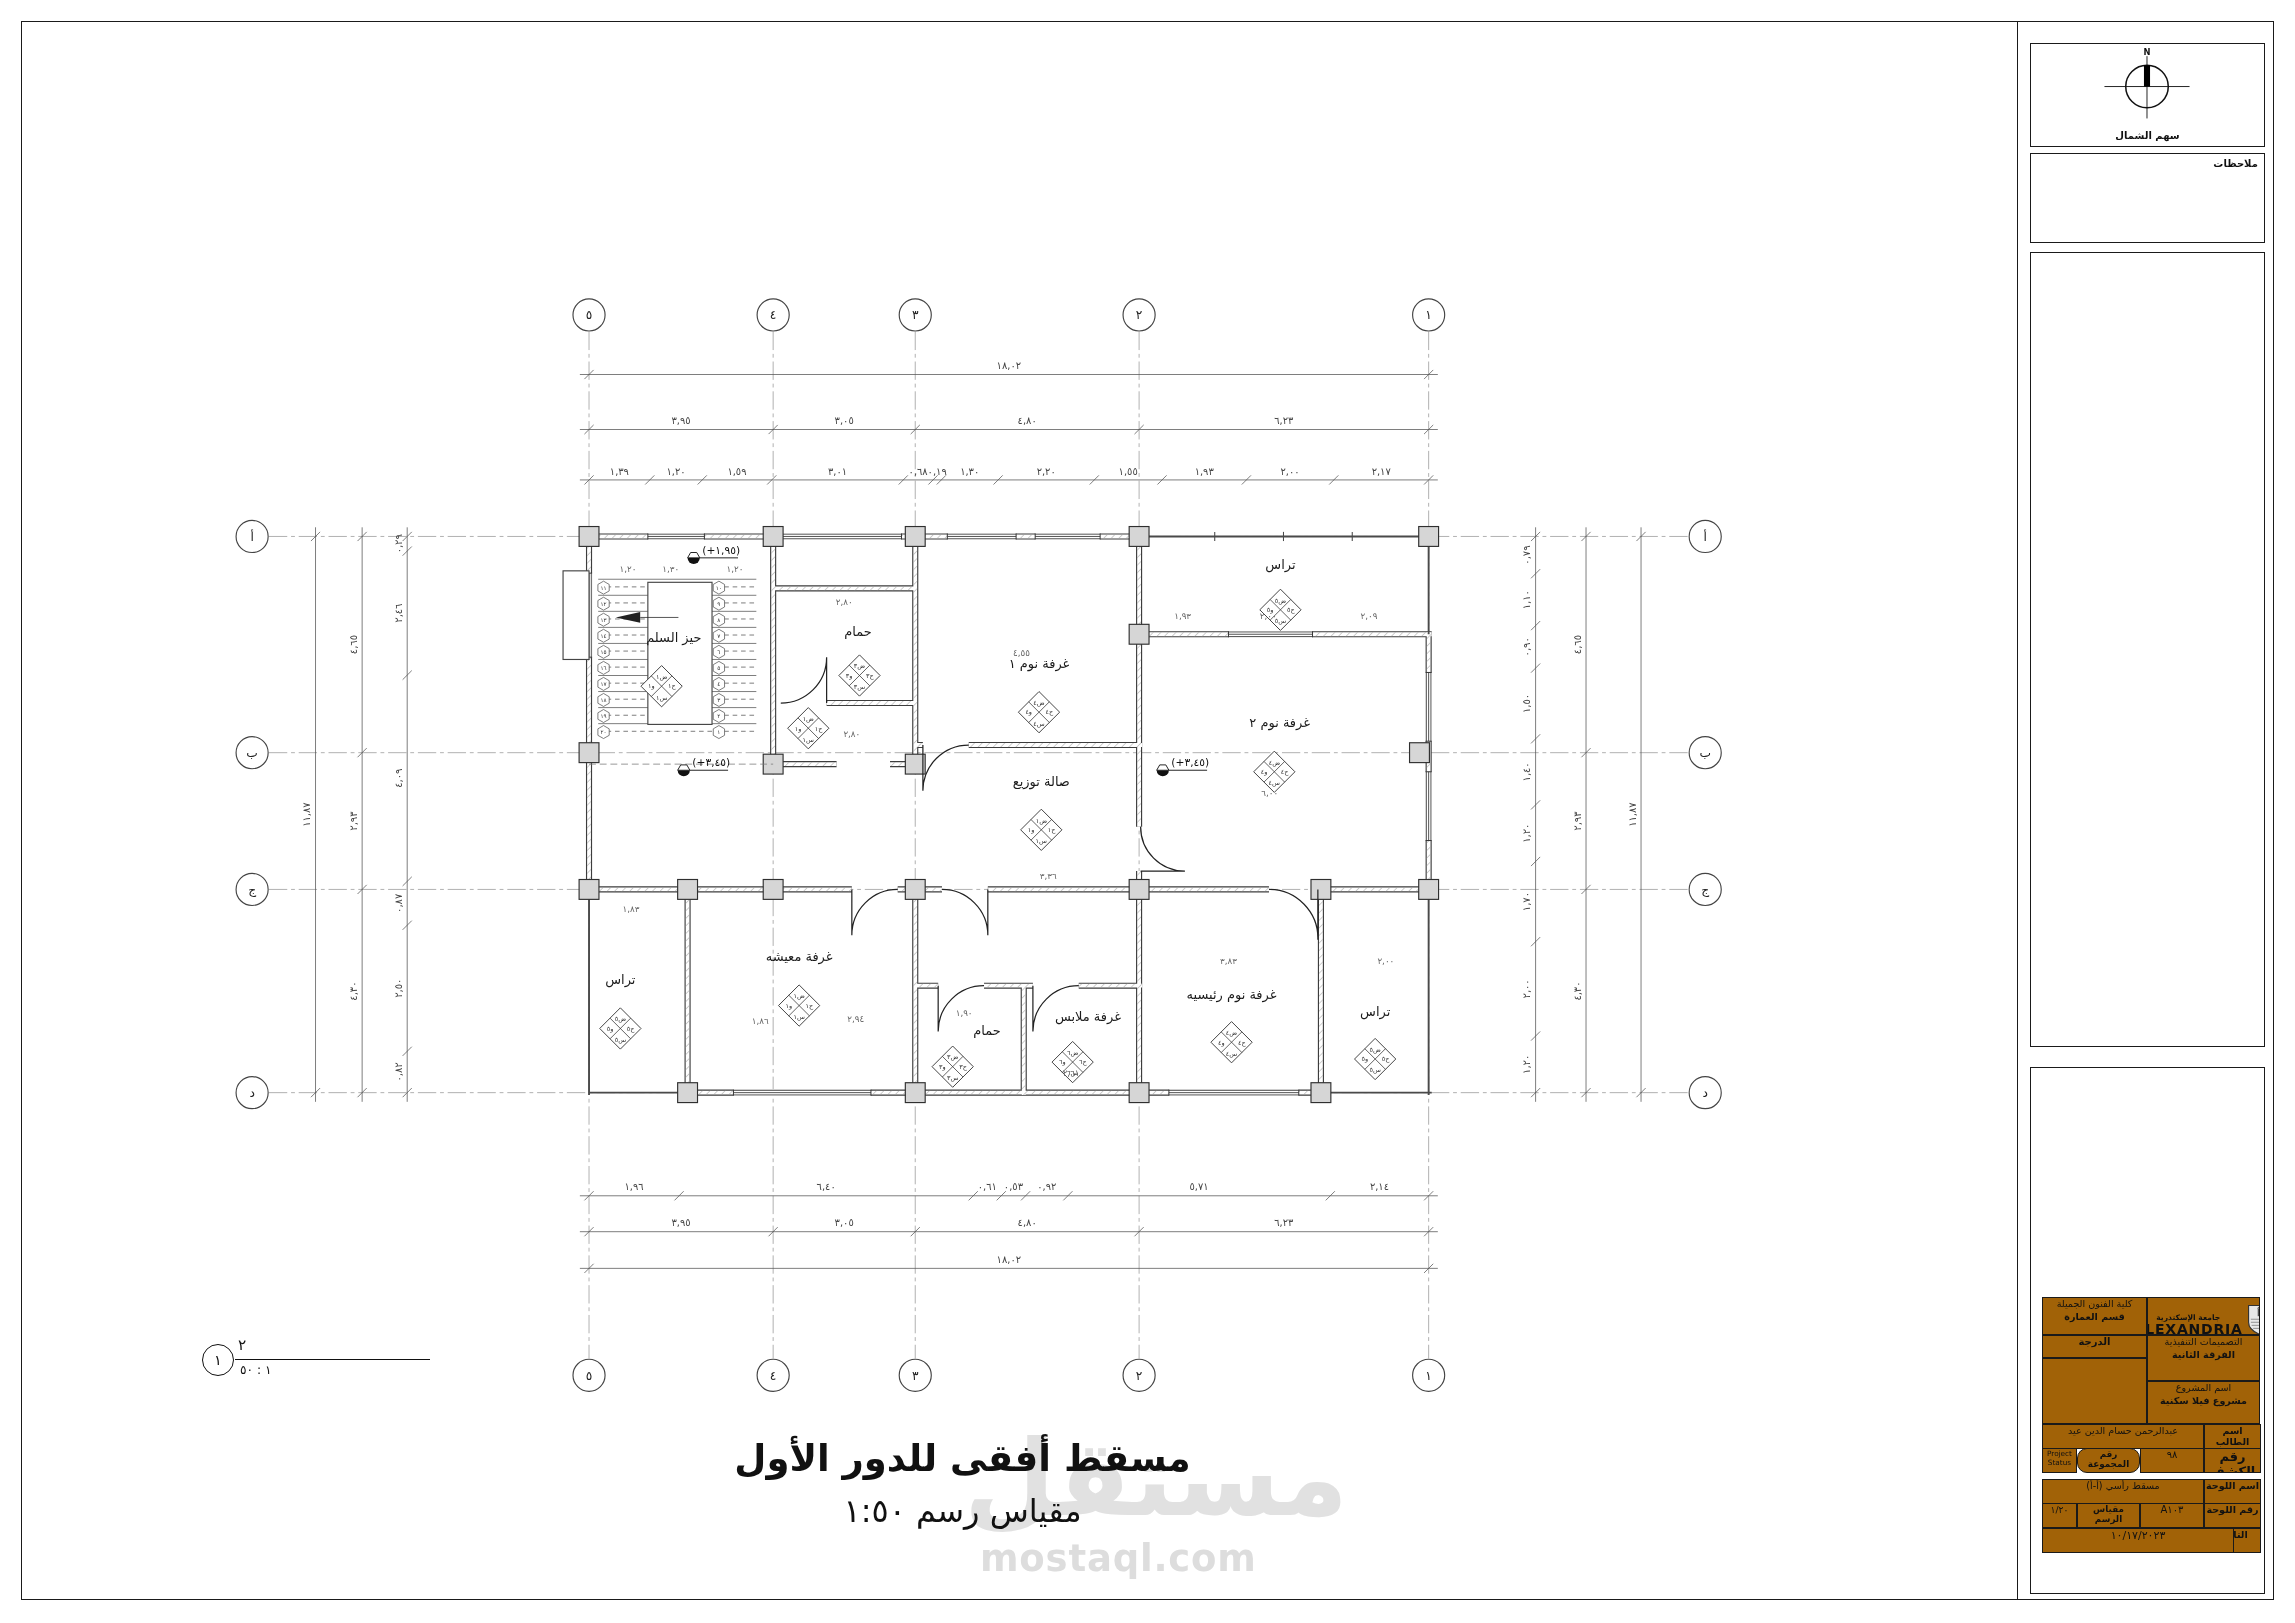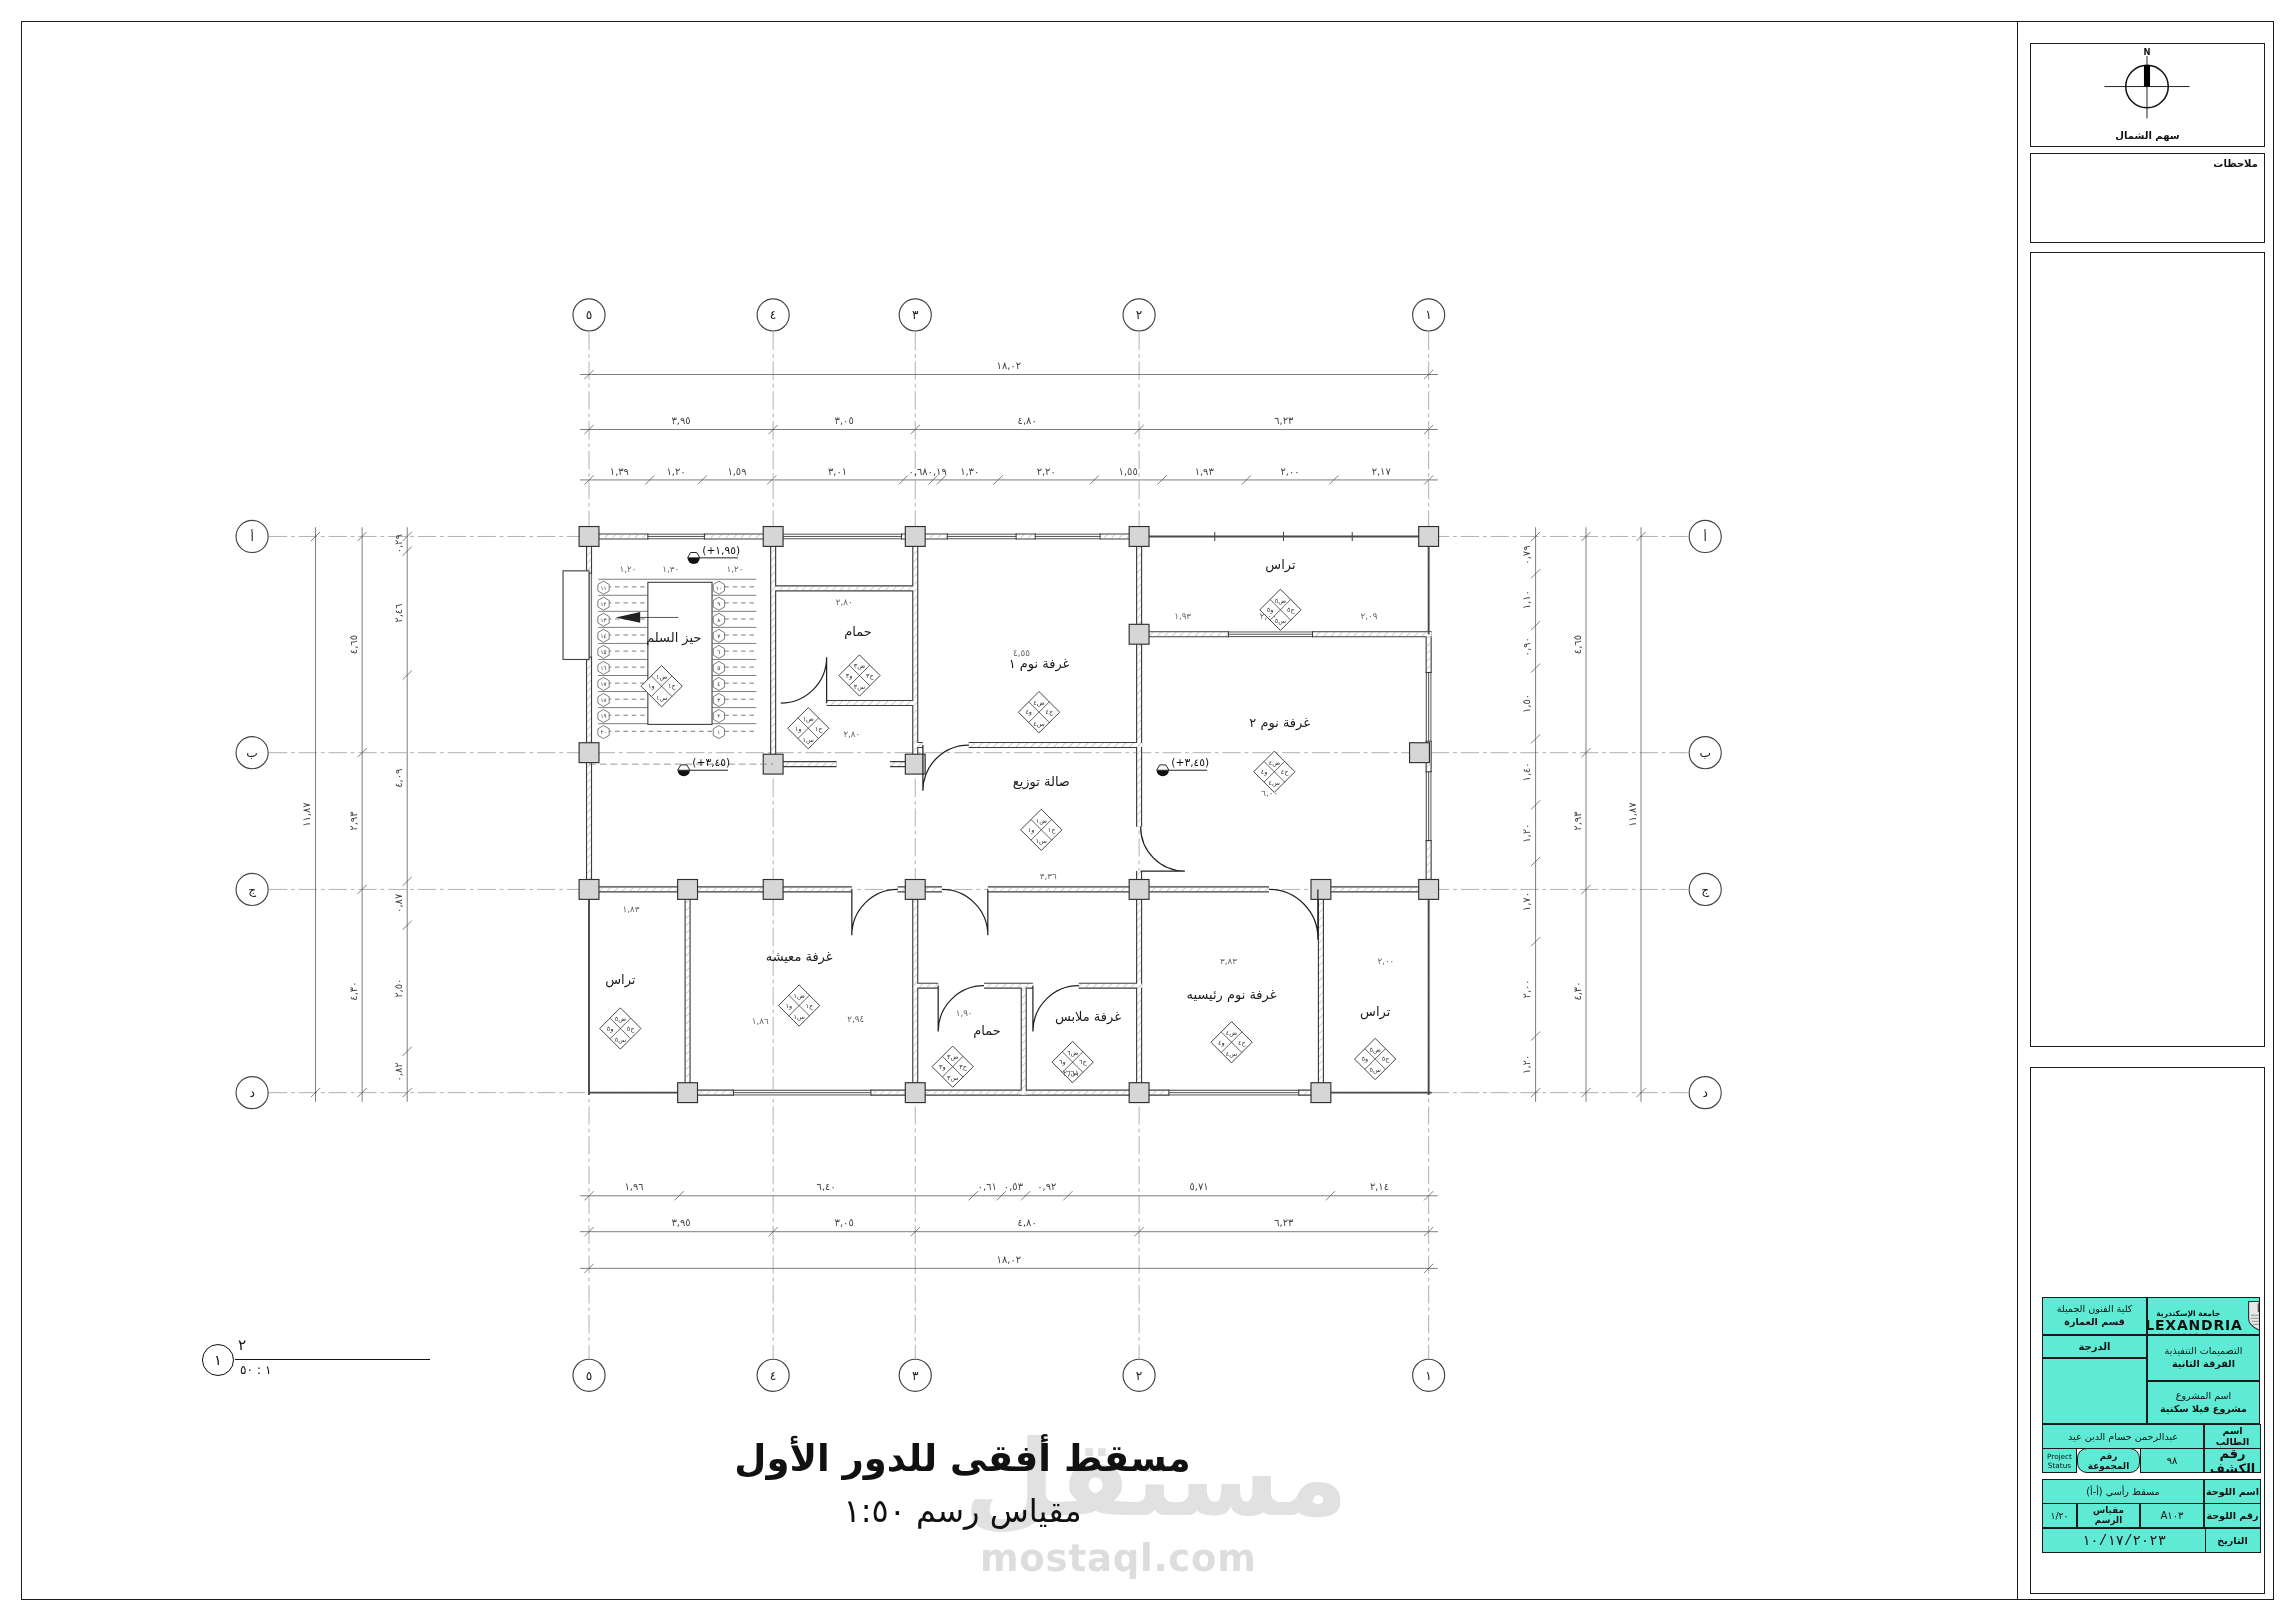--- a/index.html
+++ b/index.html
@@ -4,21 +4,21 @@
 <style>
   * { box-sizing: border-box; }
   html,body { margin:0; padding:0; background:#fff; }
   #page {
     position:relative; width:2295px; height:1623px; background:#ffffff;
     font-family:"DejaVu Sans", sans-serif; overflow:hidden; color:#111;
   }
   .frame { position:absolute; left:21.4px; top:21.4px; width:2253px; height:1579px; border:1.5px solid #1a1a1a; }
   .divider { position:absolute; left:2017px; top:21.4px; width:0; height:1579px; border-left:1.5px solid #1a1a1a; }
   .rp-box { position:absolute; border:1.5px solid #1a1a1a; background:#fff; }
-  .cell { position:absolute; border:1.1px solid #1a1a1a; background:#5eead4; display:flex; align-items:center; justify-content:center; text-align:center; direction:rtl; overflow:hidden; }
+  .cell { position:absolute; border:1.1px solid #1a1a1a; background:#a16207; display:flex; align-items:flex-start; justify-content:center; text-align:center; direction:rtl; overflow:hidden; }
   .cell .ln { display:block; line-height:1.35; }
   .b { font-weight:bold; }
   #plan-svg { position:absolute; left:0; top:0; z-index:1; }
   .abs { position:absolute; }
   #main-title { left:672px; top:1437px; width:581px; text-align:center; font-size:37px; font-weight:bold; direction:rtl; z-index:3; }
   #scale-title { left:672px; top:1492px; width:581px; text-align:center; font-size:32px; direction:rtl; z-index:3; }
   #wm-word { left:964px; top:1418px; font-size:105px; font-weight:bold; color:#e1e1e1; direction:rtl; z-index:2; letter-spacing:1.5px;}
   #wm-domain { left:980px; top:1537px; font-size:37px; font-weight:bold; color:#dddddd; z-index:2; letter-spacing:0.8px;}
   .vm { z-index:3; }
   #vm-circle { left:202px; top:1344px; width:32px; height:32px; border:1.5px solid #111; border-radius:50%; display:flex; align-items:center; justify-content:center; font-size:14.5px; }
@@ -782,18 +782,18 @@
   <div class="cell b" style="left:2077px; top:1503px; width:63px; height:24.5px; font-size:8.8px;">
     <span>مقياس الرسم</span>
   </div>
   <div class="cell" style="left:2042px; top:1503px; width:35px; height:24.5px; font-size:9.2px; direction:ltr;">
     <span>١/٢٠</span>
   </div>
 
   <div class="cell b" style="left:2204px; top:1528px; width:57px; height:24.5px; font-size:9.6px;">
     <span>التاريخ</span>
   </div>
-  <div class="cell" style="left:2042px; top:1528px; width:164px; height:24.5px; font-size:14px; direction:ltr;font-family:Liberation Mono, monospace;">
+  <div class="cell" style="left:2042px; top:1528px; width:192px; height:24.5px; font-size:11px; direction:ltr;">
     <span>١٠/١٧/٢٠٢٣</span>
   </div>
 
 </div>
 
 
 </body></html>

